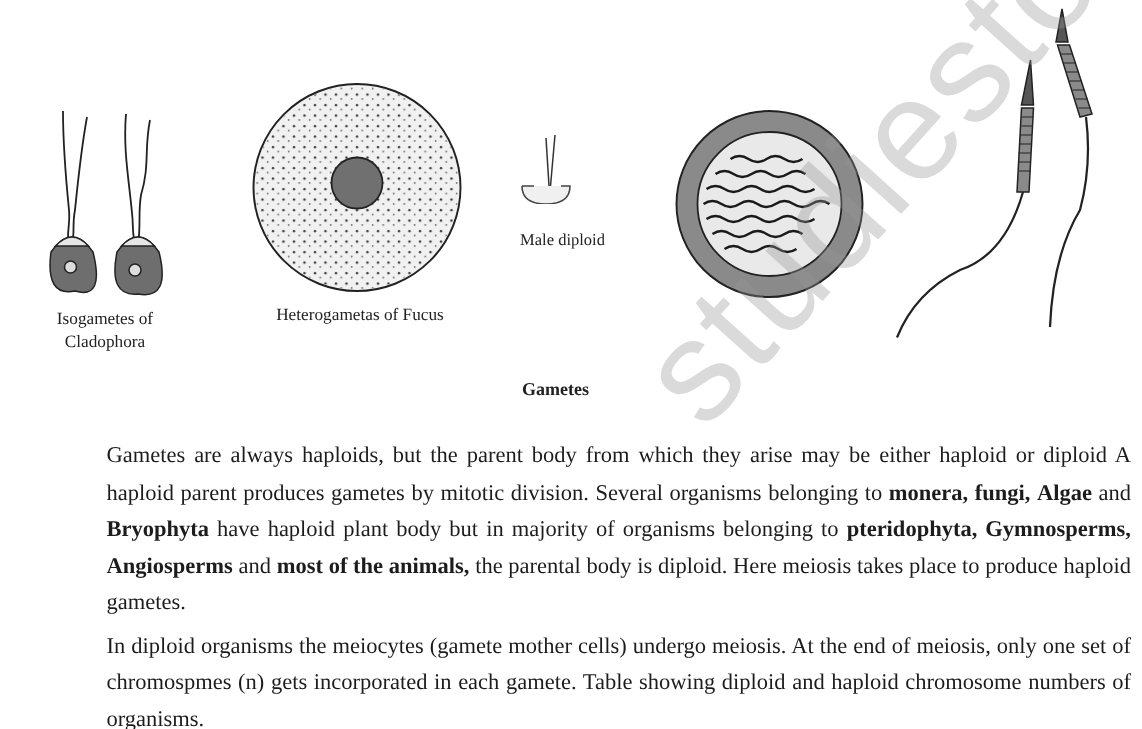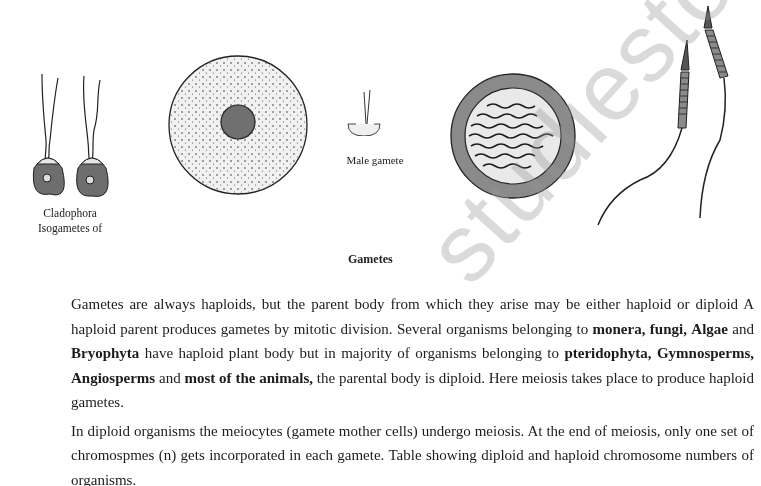--- a/index.html
+++ b/index.html
@@ -24,43 +24,44 @@
     <path d="M64 16 C62 40 66 60 68 82 C69 90 68 96 70 102" stroke="#222" stroke-width="1.2" fill="none"></path>
     <path d="M80 20 C76 40 80 50 74 70 C72 82 74 92 72 102" stroke="#222" stroke-width="1.2" fill="none"></path>
     <path d="M14 108 Q28 88 42 108 Q50 140 30 134 Q10 138 14 108 Z" fill="#6e6e6e" stroke="#222" stroke-width="1"></path>
     <path d="M17 104 Q28 92 39 104 Z" fill="#e6e6e6" stroke="#222" stroke-width="1"></path>
     <circle cx="27" cy="118" r="4" fill="#ddd" stroke="#222" stroke-width="1"></circle>
     <path d="M58 108 Q72 88 86 108 Q94 140 72 136 Q52 138 58 108 Z" fill="#6e6e6e" stroke="#222" stroke-width="1"></path>
     <path d="M61 104 Q72 92 83 104 Z" fill="#e6e6e6" stroke="#222" stroke-width="1"></path>
     <circle cx="70" cy="120" r="4" fill="#ddd" stroke="#222" stroke-width="1"></circle>
   </svg>
   <div class="caption" style="left:20px;top:206px;width:100px">
+    <div>Isogametes of</div>
     <div>Cladophora</div>
-    <div>Isogametes of</div>
   </div>
 
   <svg class="abs" style="left:166px;top:54px" width="144" height="142">
     <defs>
       <pattern id="dots" width="7" height="7" patternUnits="userSpaceOnUse">
         <circle cx="2" cy="2" r="0.8" fill="#333"></circle>
         <circle cx="5.5" cy="5" r="0.6" fill="#555"></circle>
       </pattern>
     </defs>
     <circle cx="72" cy="71" r="69" fill="#f1f1f1" stroke="#222" stroke-width="1.3"></circle>
     <circle cx="72" cy="71" r="68" fill="url(#dots)"></circle>
     <circle cx="72" cy="68" r="17" fill="#707070" stroke="#222" stroke-width="1.2"></circle>
   </svg>
+  <div class="caption" style="left:160px;top:203px;width:160px">Heterogametas of Fucus</div>
 
   <svg class="abs" style="left:344px;top:88px" width="40" height="48">
     <path d="M20 4 L22 36" stroke="#333" stroke-width="1" fill="none"></path>
     <path d="M26 2 L23 36" stroke="#333" stroke-width="1" fill="none"></path>
     <path d="M4 36 Q4 48 20 48 Q36 48 36 36 L30 36" stroke="#444" stroke-width="1" fill="#f0f0f0"></path>
     <path d="M4 36 L12 36" stroke="#444" stroke-width="1"></path>
   </svg>
-  <div class="caption" style="left:330px;top:153px;width:90px;font-size:11px">Male gamete</div>
+  <div class="caption" style="left:330px;top:153px;width:90px;font-size:11px">Male diploid</div>
 
   <div class="caption-bold" style="left:348px;top:252px">Gametes</div>
 
   <svg class="abs" style="left:449px;top:72px" width="128" height="128">
     <circle cx="64" cy="64" r="62" fill="#8a8a8a" stroke="#222" stroke-width="1.3"></circle>
     <circle cx="64" cy="64" r="48" fill="#e9e9e9" stroke="#222" stroke-width="1.2"></circle>
     <g stroke="#1a1a1a" stroke-width="1.6" fill="none">
       <path d="M28 44 q6 -4 12 0 t12 0 t12 0 t12 0 t12 0"></path>
       <path d="M22 54 q6 -4 12 0 t12 0 t12 0 t12 0 t12 0 t12 0"></path>
       <path d="M20 64 q6 -4 12 0 t12 0 t12 0 t12 0 t12 0 t12 0 t12 0"></path>

